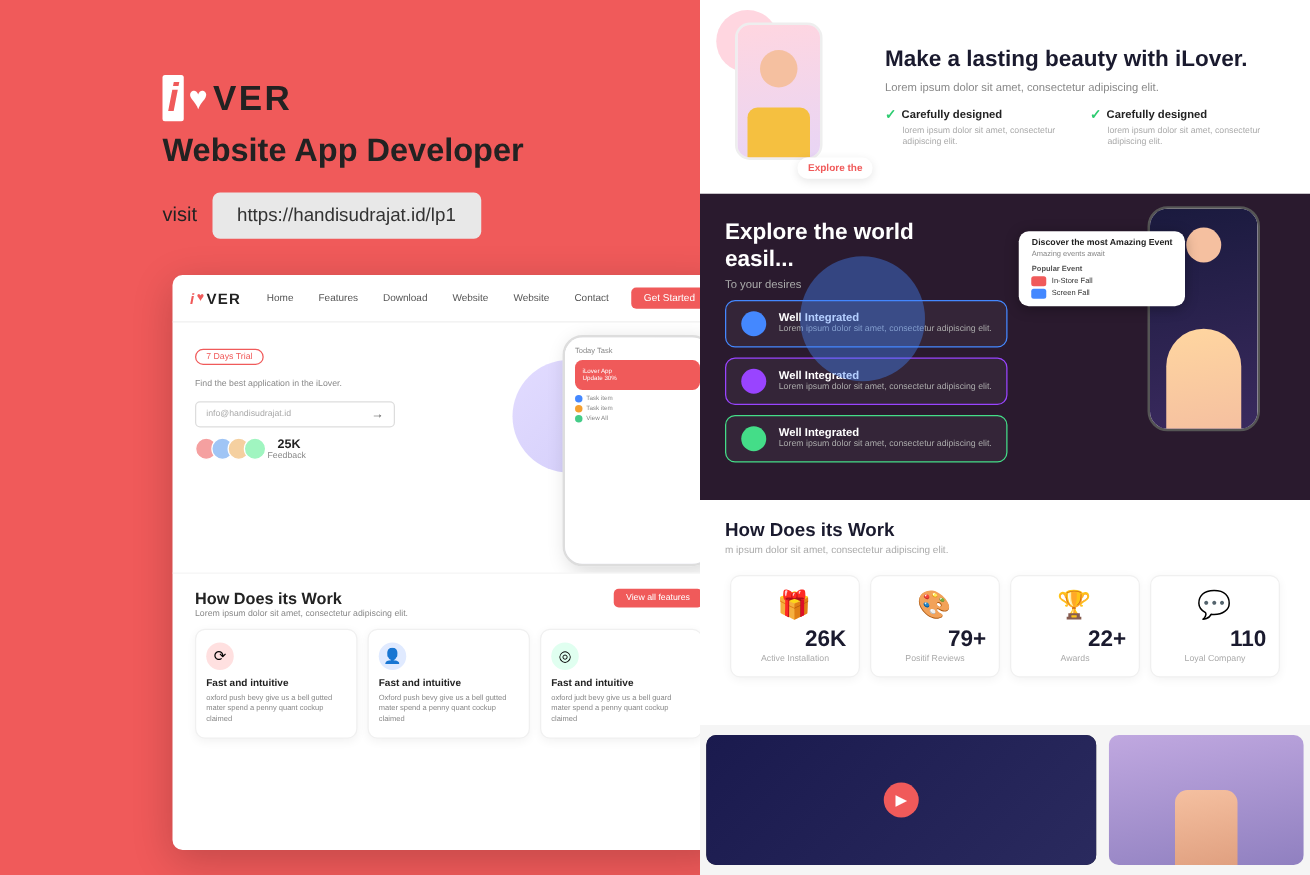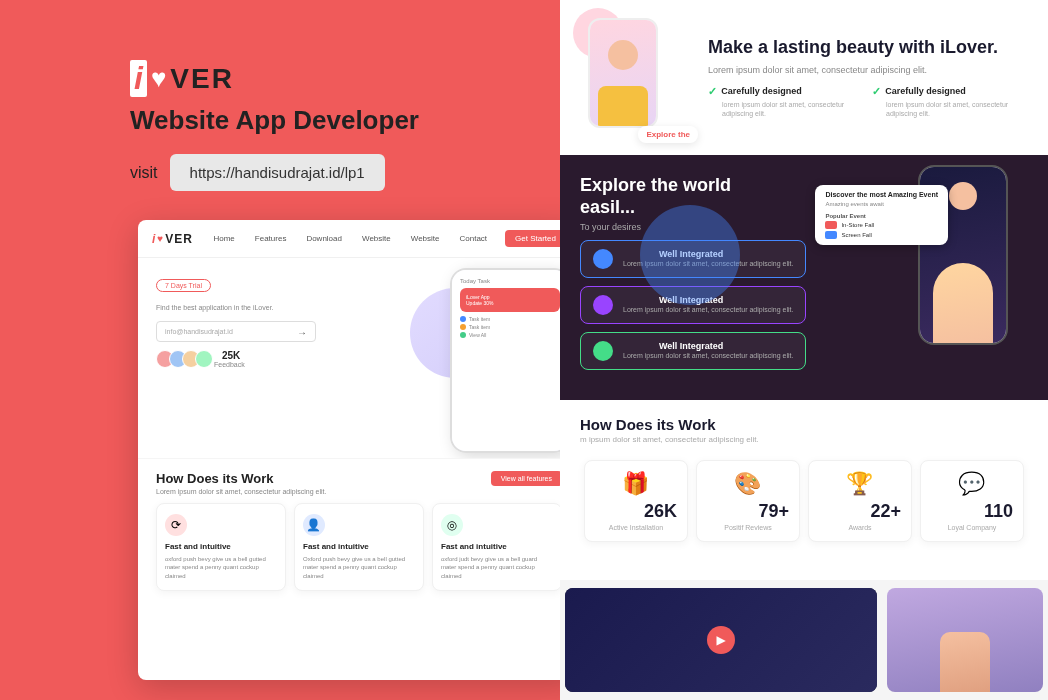--- a/index.html
+++ b/index.html
@@ -696,21 +696,20 @@
       width: 20px;
       height: 20px;
       border-radius: 50%;
       flex-shrink: 0;
     }
 
     .card-content .card-title {
       font-size: 9px;
       font-weight: 700;
       color: white;
-      margin-left: 36px;
     }
 
     .card-content .card-desc {
       font-size: 7px;
       color: #aaa;
       line-height: 1.3;
     }
 
     
     .bottom-right {

